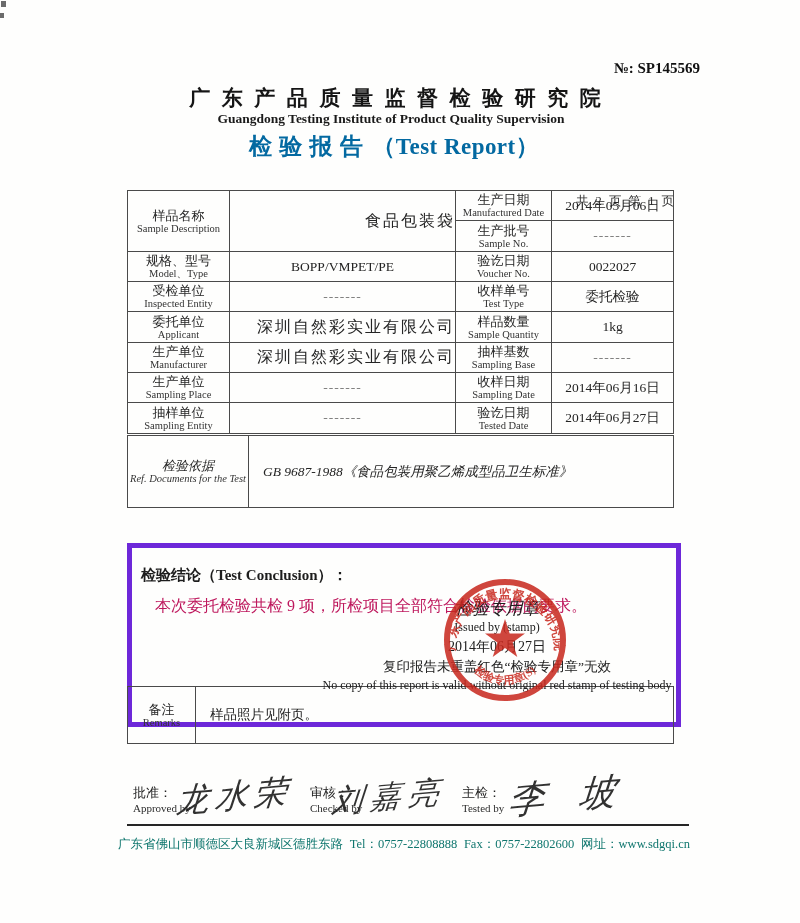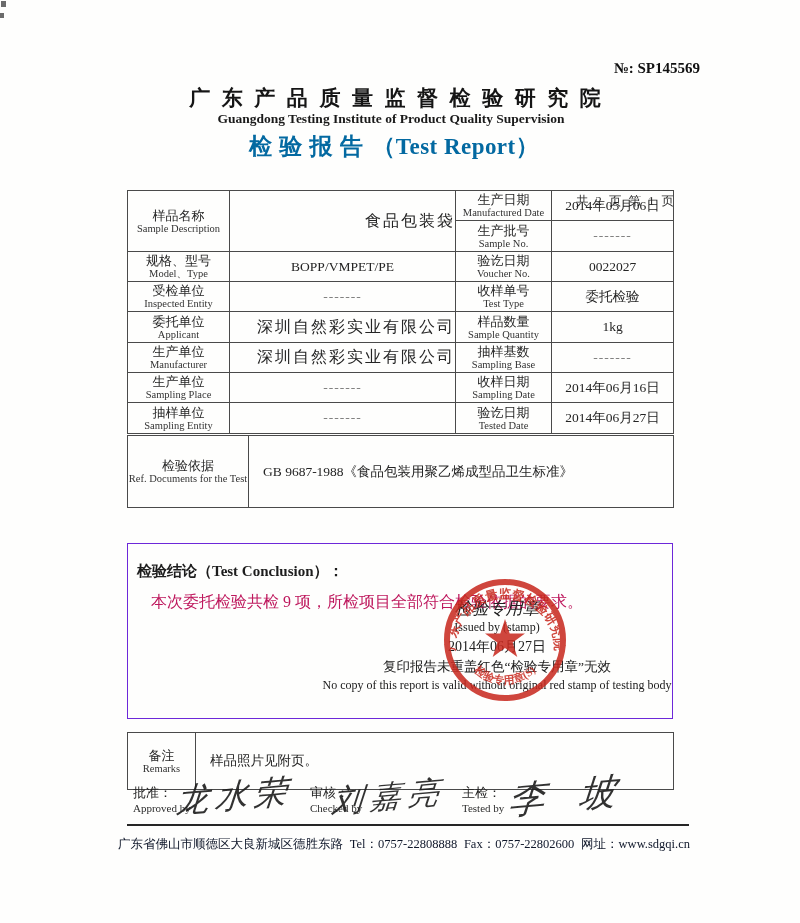--- a/index.html
+++ b/index.html
@@ -19,40 +19,40 @@
   .tbl{position:absolute;left:127px;width:546px;border-collapse:collapse;table-layout:fixed;}
   .tbl td{border:1px solid #4a4a4a;padding:0;vertical-align:middle;overflow:hidden;}
   .lab{text-align:center;}
   .lc{font-size:13px;line-height:15px;color:#262626;}
   .le{font-size:10.5px;line-height:12px;color:#333;font-family:"Liberation Serif",serif;}
   .val{text-align:center;font-size:13.5px;color:#242424;}
   .big{font-size:16px;letter-spacing:2px;text-align:right;}
   .dash{color:#5c5c5c;letter-spacing:1px;opacity:.8;}
   .val-left{text-align:left;font-size:13.5px;padding-left:14px !important;color:#242424;}
   
-  .conc-box{position:absolute;left:127px;top:543px;width:544px;height:174px;border:1px solid #6d28d9;}
+  .conc-box{position:absolute;left:127px;top:543px;width:544px;height:174px;border:5px solid #6d28d9;}
   .conc-title{margin:18px 0 0 9px;font-size:15px;font-weight:bold;color:#1d1d1d;}
   .conc-body{margin:11px 0 0 23px;font-size:16px;color:#be185d;}
   .issued{position:absolute;left:287px;top:599px;width:420px;text-align:center;z-index:1;color:#202020;}
   .issued .l1{font-size:17px;line-height:19px;font-style:italic;}
   .issued .l2{font-size:12px;line-height:18px;font-family:"Liberation Serif",serif;}
   .issued .l3{font-size:14px;line-height:21px;}
   .issued .l4{font-size:13.5px;line-height:20px;white-space:nowrap;}
   .issued .l5{font-size:12px;line-height:16px;white-space:nowrap;font-family:"Liberation Serif",serif;}
   .stamp{position:absolute;left:443px;top:578px;width:124px;height:124px;z-index:2;opacity:.86;}
   
   .sig-label{position:absolute;text-align:left;}
   .sig-label .cn{font-size:13px;color:#222;}
   .sig-label .en{font-size:11px;color:#2e2e2e;font-family:"Liberation Serif",serif;}
   .sig-name{position:absolute;font-style:italic;color:#1c1c1c;opacity:.9;
             transform:rotate(-5deg) skewX(-10deg);font-family:"DejaVu Serif",serif;}
   
   .foot-line{position:absolute;left:127px;top:824px;width:562px;height:2px;background:#262626;}
   .footer{position:absolute;left:118px;top:836px;width:572px;display:flex;justify-content:space-between;
-          font-size:12.5px;color:#0f172a;white-space:nowrap;align-items:flex-end;}
+          font-size:12.5px;color:#0f766e;white-space:nowrap;align-items:flex-end;}
   .speck{position:absolute;background:#3a3a3a;opacity:.75;}
 </style>
 </head>
 <body>
 
 <div id="page">
 
   <div class="speck" style="left:1px;top:1px;width:5px;height:6px;"></div>
   <div class="speck" style="left:0;top:13px;width:4px;height:5px;"></div>
 
@@ -168,21 +168,21 @@
     </tr>
   </tbody>
     </table>
 
   <table class="tbl" style="top:435px;">
     <colgroup>
         <col style="width:121px">
         <col style="width:425px">
       </colgroup>
     <tbody>
-    <tr style="height:72px;">
+    <tr style="height:72px;font-style:italic;">
       <td class="lab">
         <div class="lc">检验依据</div>
         <div class="le">Ref. Documents for the Test</div>
       </td>
       <td class="val-left">GB 9687-1988《食品包装用聚乙烯成型品卫生标准》</td>
     </tr>
   </tbody>
     </table>
 
   <div class="conc-box">
@@ -208,21 +208,21 @@
       <polygon fill="#c8281e" points="62,41 66.7,55.5 82,55.5 69.6,64.5 74.3,79 62,70 49.7,79 54.4,64.5 42,55.5 57.3,55.5"></polygon>
       <text font-size="12.5" fill="#c8281e" font-weight="bold">
         <textPath href="#arcT" startOffset="50%" text-anchor="middle">广东产品质量监督检验研究院</textPath>
       </text>
       <text font-size="11" fill="#c8281e" font-weight="bold">
         <textPath href="#arcB" startOffset="50%" text-anchor="middle">检验专用章(S)</textPath>
       </text>
     </svg>
   </div>
 
-  <table class="tbl" style="top:732px;padding-left:40px;">
+  <table class="tbl" style="top:686px;padding-left:40px;">
     <colgroup>
         <col style="width:68px">
         <col style="width:478px">
       </colgroup>
     <tbody>
         <tr style="height:57px;">
       <td class="lab">
         <div class="lc">备注</div>
         <div class="le">Remarks</div>
       </td>

